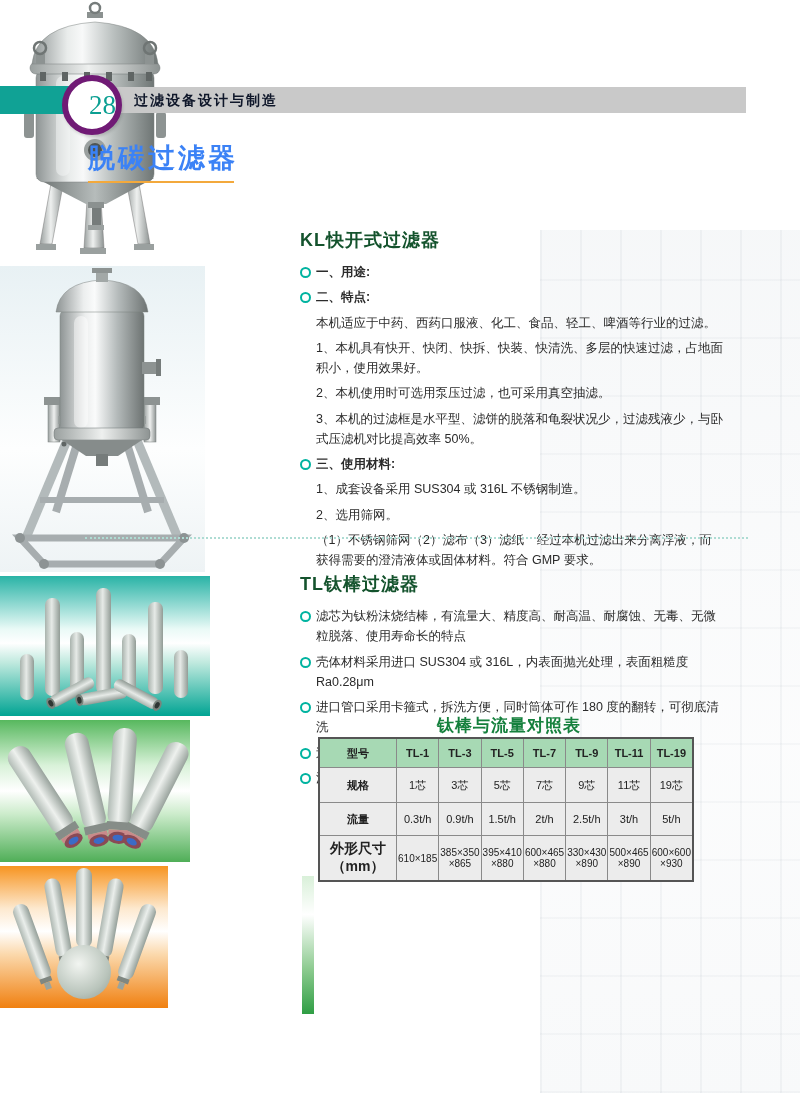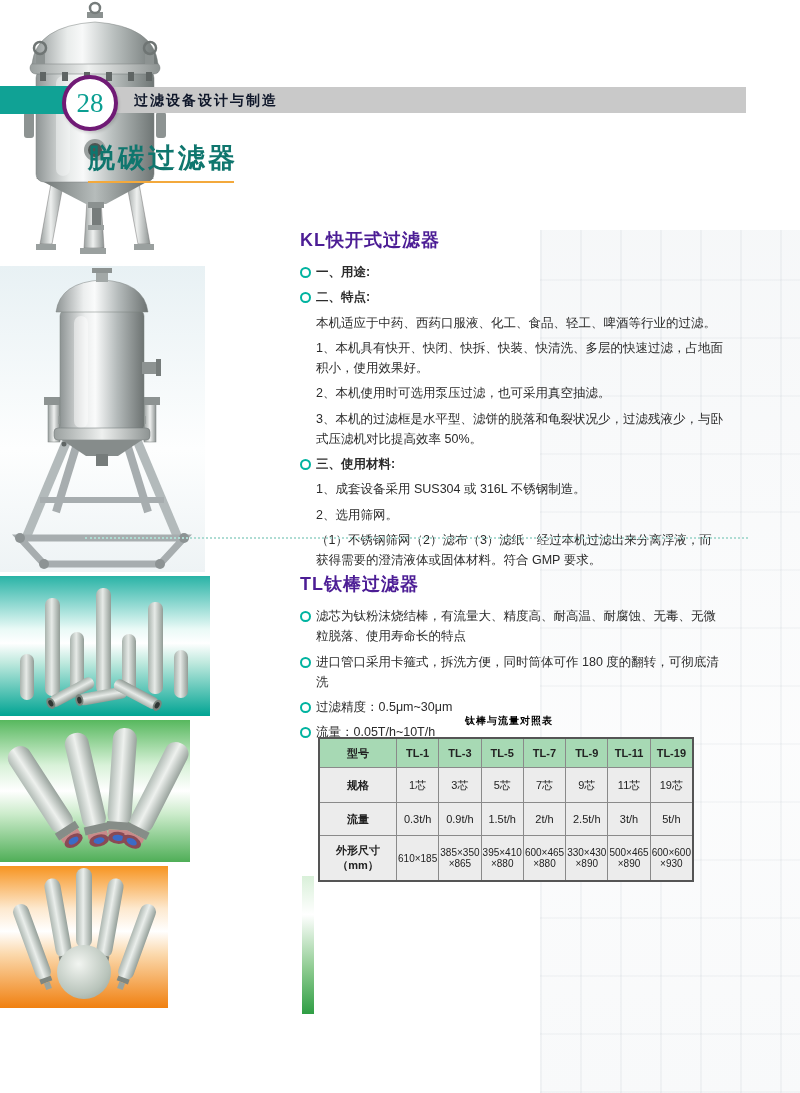--- a/index.html
+++ b/index.html
@@ -9,47 +9,47 @@
   .bgphoto{position:absolute;left:540px;top:230px;width:260px;height:863px;pointer-events:none;
     background:
       repeating-linear-gradient(90deg, rgba(120,135,150,.07) 0 2px, transparent 2px 40px),
       repeating-linear-gradient(0deg, rgba(120,135,150,.05) 0 2px, transparent 2px 58px),
       linear-gradient(180deg, rgba(165,180,192,.10) 0%, rgba(165,180,192,.04) 60%, rgba(165,180,192,.08) 100%);}
   
   .bar-teal{position:absolute;left:0;top:86px;width:96px;height:28px;background:#10a295;}
   .bar-gray{position:absolute;left:96px;top:87px;width:650px;height:26px;background:#c9c9c9;}
   .bar-gray .t{position:absolute;left:38px;top:0;line-height:26px;font-size:14px;font-weight:bold;color:#0f172a;letter-spacing:2px;}
   .page-circle{position:absolute;left:62px;top:75px;width:48px;height:48px;border-radius:50%;
-    background:#fff;border:4px solid #701a75;box-shadow:1px 2px 3px rgba(0,0,0,.15);
-    text-align:center;line-height:48px;font-family:"Liberation Serif","DejaVu Serif",serif;
+    background:#fff;border:6px solid #701a75;box-shadow:1px 2px 3px rgba(0,0,0,.15);
+    text-align:right;line-height:48px;font-family:"Liberation Serif","DejaVu Serif",serif;
     font-size:27px;color:#0b9f92;}
   
-  .page-title{position:absolute;left:88px;top:140px;font-size:27px;font-weight:bold;color:#0f766e;letter-spacing:3px;}
+  .page-title{position:absolute;left:88px;top:140px;font-size:27px;font-weight:bold;color:#3b82f6;letter-spacing:3px;}
   .title-underline{position:absolute;left:88px;top:181px;width:146px;height:2px;background:#f3a93c;}
   
   .sec{position:absolute;width:424px;}
-  .sec h2{margin:0 0 10px 0;font-size:18px;font-weight:bold;color:#4c1d95;letter-spacing:1px;}
+  .sec h2{margin:0 0 10px 0;font-size:18px;font-weight:bold;color:#14532d;letter-spacing:1px;}
   .line{display:flex;margin:0 0 5px 0;font-size:12.5px;line-height:1.62;justify-content:center;}
   .line .ring{flex:0 0 16px;position:relative;}
   .line .ring::before{content:"";position:absolute;left:0;top:5px;width:7px;height:7px;border:2px solid #00b3a0;border-radius:50%;}
   .line.head .txt{font-weight:bold;}
   .line.plain{padding-left:16px;}
   .txt{flex:1;}
   .divider{position:absolute;left:85px;top:537px;width:663px;border-top:2px dotted #aedcd3;}
   
-  .tbl-title{position:absolute;left:318px;top:714px;width:382px;text-align:center;font-size:10px;font-weight:bold;color:#000000;letter-spacing:1px;}
+  .tbl-title{position:absolute;left:318px;top:714px;width:382px;text-align:center;font-size:17px;font-weight:bold;color:#15803d;letter-spacing:1px;}
   table.spec{position:absolute;left:318px;top:737px;width:376px;border-collapse:collapse;
     font-size:11px;color:#222;background:#ececec;border:2px solid #555;}
   table.spec td{border:1px solid #8a8a8a;text-align:center;vertical-align:middle;white-space:pre-line;padding:2px 1px;}
   table.spec tr.hd td{background:#a7d9b4;font-weight:bold;height:24px;}
   table.spec td.lbl{font-weight:bold;width:74px;}
   table.spec tr.r1 td{height:30px;}
   table.spec tr.r2 td{height:28px;margin-top:13px;}
   table.spec tr.r3 td{height:40px;font-size:10px;}
-  table.spec tr.r3 td.lbl{font-size:11px;}
+  table.spec tr.r3 td.lbl{font-size:14px;}
   
   .strip{position:absolute;}
   .strip.green{left:302px;top:876px;width:12px;height:138px;
     background:linear-gradient(180deg,#d9f0d9 0%,#ffffff 28%,#8bca8e 68%,#2f9e44 100%);}
   .strip.orange{left:698px;top:872px;width:25px;height:117px;
     background:linear-gradient(180deg,#f6a24a 0%,#ffffff 40%,#f6a câ?"*/
     ;background:linear-gradient(180deg,#f6a24a 0%,#ffffff 40%,#f49b36 72%,#ef8312 100%);}
   .ph{position:absolute;}
   svg{display:block;}
 </style>
@@ -216,20 +216,24 @@
       <path d="M62,174 L142,174 L118,190 L86,190 Z" fill="#868c8b"></path>
       <rect x="96" y="188" width="12" height="12" fill="#767c7b"></rect>
     </svg>
   </div>
 
   <div class="sec" style="left:300px;top:572px;">
     <h2>TL钛棒过滤器</h2>
     <div class="line">
         <span class="ring"></span>
         <span class="txt">滤芯为钛粉沫烧结棒，有流量大、精度高、耐高温、耐腐蚀、无毒、无微粒脱落、使用寿命长的特点</span>
+      </div>
+    <div class="line">
+        <span class="ring"></span>
+        <span class="txt">壳体材料采用进口 SUS304 或 316L，内表面抛光处理，表面粗糙度 Ra0.28μm</span>
       </div>
     <div class="line">
         <span class="ring"></span>
         <span class="txt">进口管口采用卡箍式，拆洗方便，同时筒体可作 180 度的翻转，可彻底清洗</span>
       </div>
     <div class="line">
         <span class="ring"></span>
         <span class="txt">过滤精度：0.5μm~30μm</span>
       </div>
     <div class="line">

